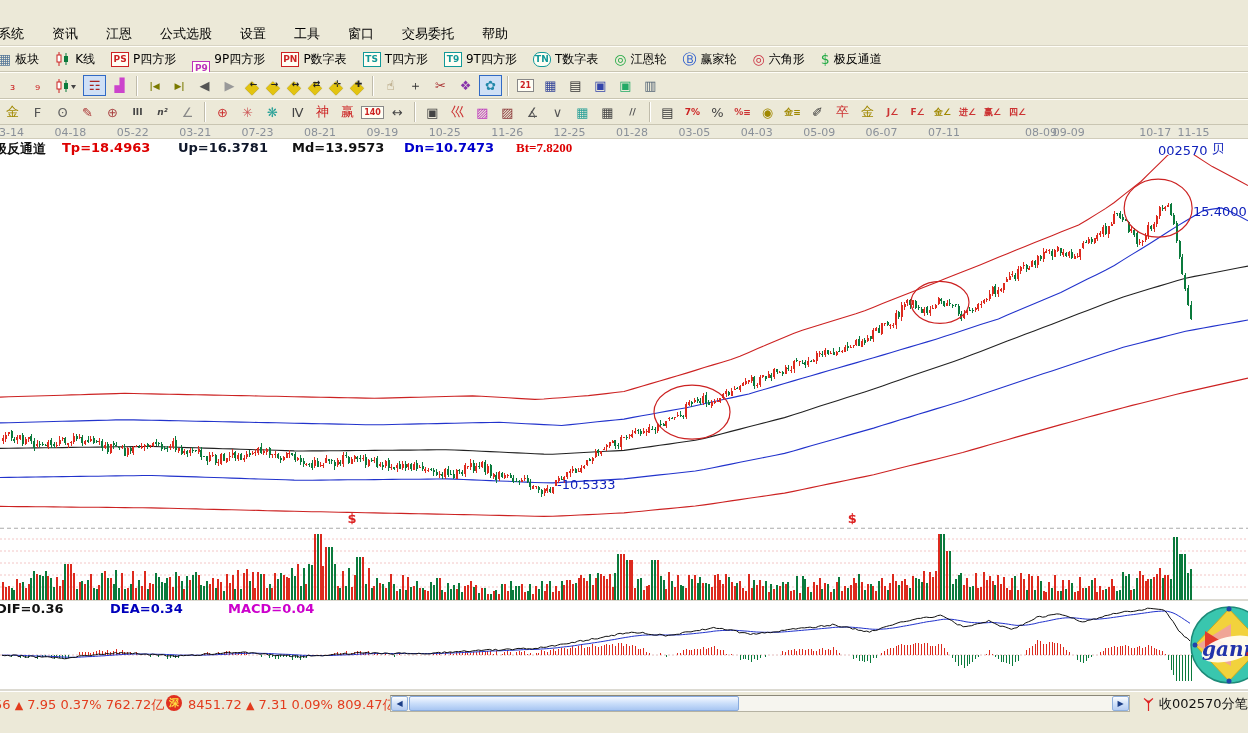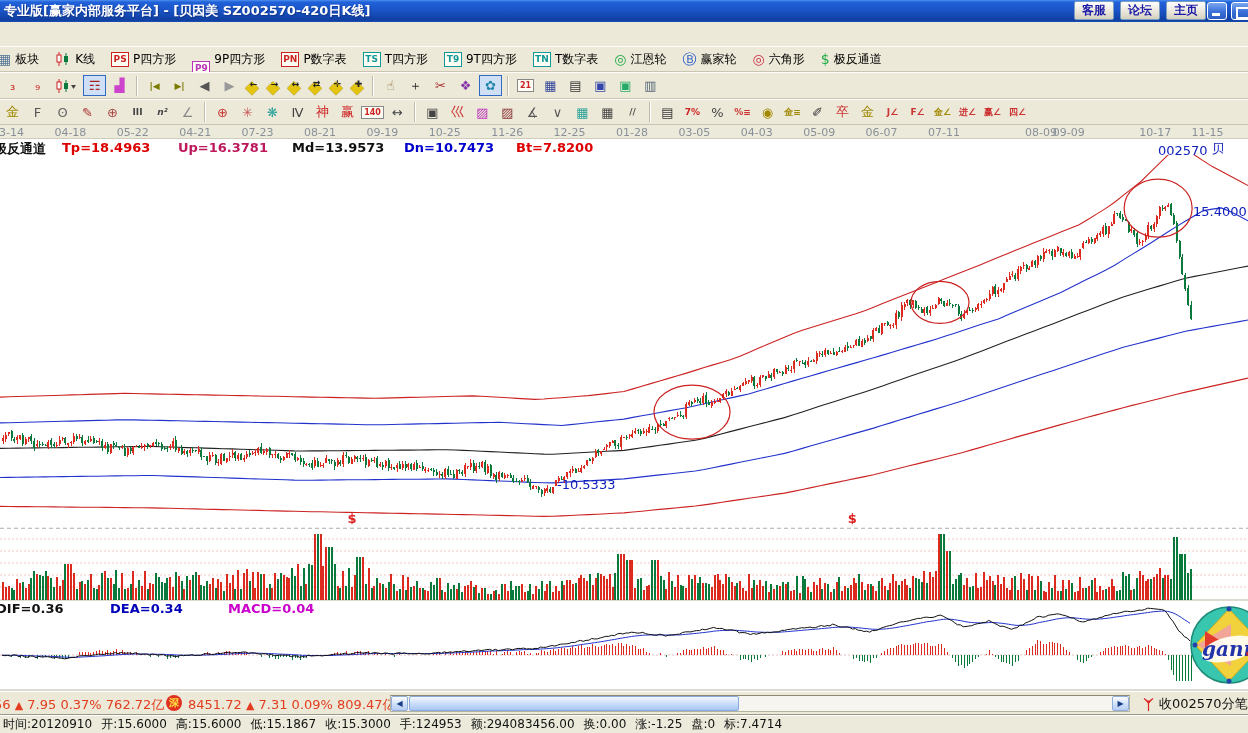--- a/index.html
+++ b/index.html
@@ -89,31 +89,32 @@
   #infobar { position:absolute; left:0; top:714px; width:1248px; height:19px; background:#eceadb;
     border-top:1px solid #9a9786; box-shadow:inset 0 1px 0 #fff; font-size:12px; color:#111;
     display:flex; align-items:center; padding-left:3px; white-space:nowrap; overflow:hidden; }
   #infobar span { margin-right:9px; }
 </style>
 </head>
 <body>
 
 <div id="app">
 
-  <div id="titlebar">
-    <span id="title-text">专业版[赢家内部服务平台] - [贝因美  SZ002570-420日K线]</span>
-    <div id="title-buttons">
-        <div class="tb-btn">客服</div>
-        <div class="tb-btn">论坛</div>
-        <div class="tb-btn">主页</div>
-      </div>
-    <div id="win-min" class="win-ctl"></div>
-    <div id="win-max" class="win-ctl"></div>
-  </div>
 
+  <div id="menubar">
+      <span class="menu-item">系统</span>
+      <span class="menu-item">资讯</span>
+      <span class="menu-item">江恩</span>
+      <span class="menu-item">公式选股</span>
+      <span class="menu-item">设置</span>
+      <span class="menu-item">工具</span>
+      <span class="menu-item">窗口</span>
+      <span class="menu-item">交易委托</span>
+      <span class="menu-item">帮助</span>
+    </div>
 
   <div id="tb-main" class="toolbar">
       <div class="tb-item" style="margin-left: -10px;">
         <span class="glyph-ic" style="color: rgb(85, 119, 153);">▦</span>
         <span>板块</span>
       </div>
       <div class="tb-item">
         <svg width="16" height="16">
           <line x1="4" y1="1" x2="4" y2="15" stroke="#cc2222"></line>
           <rect x="2" y="4" width="4" height="7" fill="#fff" stroke="#cc2222"></rect>
@@ -136,21 +137,21 @@
       </div>
       <div class="tb-item">
         <span class="tag-ic" style="color: rgb(17, 153, 153);">TS</span>
         <span>T四方形</span>
       </div>
       <div class="tb-item">
         <span class="tag-ic" style="color: rgb(17, 153, 153);">T9</span>
         <span>9T四方形</span>
       </div>
       <div class="tb-item">
-        <span class="tag-ic" style="color: rgb(17, 153, 153);">TN</span>
+        <span class="tag-ic" style="color: rgb(17, 153, 153); border-radius: 7px;">TN</span>
         <span>T数字表</span>
       </div>
       <div class="tb-item">
         <span class="glyph-ic" style="color: rgb(34, 170, 68);">◎</span>
         <span>江恩轮</span>
       </div>
       <div class="tb-item">
         <span class="glyph-ic" style="color: rgb(34, 85, 204);">Ⓑ</span>
         <span>赢家轮</span>
       </div>
@@ -375,37 +376,37 @@
       </span>
       <span class="tbtn">
         <span class="g2" style="color: rgb(204, 51, 51);">四∠</span>
       </span>
     </div>
 
   <div id="dates">
       <span class="dt" style="left: 8px;">03-14</span>
       <span class="dt" style="left: 70.4px;">04-18</span>
       <span class="dt" style="left: 132.8px;">05-22</span>
-      <span class="dt" style="left: 195.2px;">04-21</span>
+      <span class="dt" style="left: 195.2px;">03-21</span>
       <span class="dt" style="left: 257.6px;">07-23</span>
       <span class="dt" style="left: 320px;">08-21</span>
       <span class="dt" style="left: 382.4px;">09-19</span>
       <span class="dt" style="left: 444.8px;">10-25</span>
       <span class="dt" style="left: 507.2px;">11-26</span>
       <span class="dt" style="left: 569.6px;">12-25</span>
       <span class="dt" style="left: 632px;">01-28</span>
       <span class="dt" style="left: 694.4px;">03-05</span>
       <span class="dt" style="left: 756.8px;">04-03</span>
       <span class="dt" style="left: 819.2px;">05-09</span>
       <span class="dt" style="left: 881.6px;">06-07</span>
       <span class="dt" style="left: 944px;">07-11</span>
       <span class="dt" style="left: 998px; margin-left: 43px;">08-09</span>
       <span class="dt" style="left: 1068.8px;">09-09</span>
       <span class="dt" style="left: 1131.2px; margin-left: 24px;">10-17</span>
-      <span class="dt" style="left: 1193.6px; margin-left: 14px;">11-15</span>
+      <span class="dt" style="left: 1193.6px;">11-15</span>
     </div>
 
   <div id="chart-wrap">
     <svg id="chart-svg" width="1248" height="552" viewBox="0 0 1248 552">
         <defs>
           <clipPath id="pane">
             <rect x="0" y="16" width="1248" height="373"></rect>
           </clipPath>
         </defs>
         <line x1="0" y1="400" x2="1248" y2="400" stroke="#f3c6c6" stroke-dasharray="2,2"></line>
@@ -2018,24 +2019,24 @@
         <polyline points="2.0,516.2 4.8,516.7 7.7,516.3 10.5,517.1 13.3,515.9 16.2,516.1 19.0,517.7 21.8,516.4 24.7,517.9 27.5,518.2 30.4,516.9 33.2,517.2 36.0,518.7 38.9,517.3 41.7,518.1 44.5,517.8 47.4,517.7 50.2,518.1 53.0,519.0 55.9,518.2 58.7,519.0 61.5,519.2 64.4,519.8 67.2,519.5 70.0,518.7 72.9,518.4 75.7,518.4 78.6,517.0 81.4,516.7 84.2,516.6 87.1,516.6 89.9,516.8 92.7,516.1 95.6,515.8 98.4,515.1 101.2,515.4 104.1,515.4 106.9,514.4 109.7,515.0 112.6,514.6 115.4,513.5 118.2,514.7 121.1,513.5 123.9,514.2 126.8,514.2 129.6,514.0 132.4,514.8 135.3,513.8 138.1,514.9 140.9,515.4 143.8,515.1 146.6,515.1 149.4,516.1 152.3,515.1 155.1,515.5 157.9,516.1 160.8,515.7 163.6,515.7 166.4,517.0 169.3,516.8 172.1,516.7 175.0,517.4 177.8,517.4 180.6,516.3 183.5,516.7 186.3,516.3 189.1,516.3 192.0,515.7 194.8,516.6 197.6,516.3 200.5,516.4 203.3,515.2 206.1,514.6 209.0,515.0 211.8,515.5 214.6,515.2 217.5,514.3 220.3,514.6 223.2,514.1 226.0,513.5 228.8,513.3 231.7,514.1 234.5,513.5 237.3,513.7 240.2,513.5 243.0,513.0 245.8,513.0 248.7,514.3 251.5,513.7 254.3,513.9 257.2,514.5 260.0,515.2 262.8,514.8 265.7,514.7 268.5,516.0 271.4,515.4 274.2,516.6 277.0,516.6 279.9,516.0 282.7,516.2 285.5,516.3 288.4,516.2 291.2,517.7 294.0,516.8 296.9,517.0 299.7,518.3 302.5,517.5 305.4,517.9 308.2,516.2 311.1,517.0 313.9,516.8 316.7,516.6 319.6,516.6 322.4,516.9 325.2,516.4 328.1,516.4 330.9,515.8 333.7,515.4 336.6,514.9 339.4,515.4 342.2,515.0 345.1,514.1 347.9,515.3 350.7,515.1 353.6,514.5 356.4,513.5 359.3,513.4 362.1,514.1 364.9,513.8 367.8,513.3 370.6,514.6 373.4,513.7 376.3,513.7 379.1,514.3 381.9,514.9 384.8,513.9 387.6,514.2 390.4,515.0 393.3,515.3 396.1,514.2 398.9,513.7 401.8,514.3 404.6,513.9 407.5,514.8 410.3,514.7 413.1,514.8 416.0,514.9 418.8,514.2 421.6,514.8 424.5,514.9 427.3,514.9 430.1,514.9 433.0,514.0 435.8,513.8 438.6,513.3 441.5,514.3 444.3,512.8 447.1,513.7 450.0,512.9 452.8,513.4 455.7,512.5 458.5,512.7 461.3,512.4 464.2,511.7 467.0,512.5 469.8,512.6 472.7,511.9 475.5,511.6 478.3,511.0 481.2,511.5 484.0,511.1 486.8,510.6 489.7,510.4 492.5,511.5 495.3,510.3 498.2,511.5 501.0,511.2 503.9,510.5 506.7,509.9 509.5,510.0 512.4,510.8 515.2,510.0 518.0,509.4 520.9,509.5 523.7,509.1 526.5,510.0 529.4,509.7 532.2,510.1 535.0,509.4 537.9,509.5 540.7,508.0 543.5,508.4 546.4,508.2 549.2,507.2 552.1,506.5 554.9,507.1 557.7,506.1 560.6,505.2 563.4,505.0 566.2,504.9 569.1,504.5 571.9,503.3 574.7,503.6 577.6,502.2 580.4,501.4 583.2,502.3 586.1,501.4 588.9,501.2 591.7,499.5 594.6,500.0 597.4,499.9 600.3,498.9 603.1,498.2 605.9,497.3 608.8,497.4 611.6,496.3 614.4,496.7 617.3,494.9 620.1,494.3 622.9,495.0 625.8,494.0 628.6,494.0 631.4,493.2 634.3,493.5 637.1,494.1 639.9,494.0 642.8,493.3 645.6,494.7 648.5,495.3 651.3,495.6 654.1,496.1 657.0,496.1 659.8,495.2 662.6,495.9 665.5,497.1 668.3,496.3 671.1,496.0 674.0,495.8 676.8,495.3 679.6,495.2 682.5,493.5 685.3,492.9 688.1,492.8 691.0,492.9 693.8,492.1 696.7,491.6 699.5,491.6 702.3,490.2 705.2,490.8 708.0,490.0 710.8,489.2 713.7,488.4 716.5,489.4 719.3,489.5 722.2,489.4 725.0,490.8 727.8,491.0 730.7,490.7 733.5,491.2 736.3,491.7 739.2,493.8 742.0,493.6 744.9,493.7 747.7,494.5 750.5,495.5 753.4,494.5 756.2,495.2 759.0,494.5 761.9,493.5 764.7,494.0 767.5,493.3 770.4,493.7 773.2,493.0 776.0,492.9 778.9,492.8 781.7,491.3 784.5,491.4 787.4,490.6 790.2,490.3 793.1,489.6 795.9,490.1 798.7,489.3 801.6,488.8 804.4,488.9 807.2,488.5 810.1,488.1 812.9,488.8 815.7,488.6 818.6,487.3 821.4,486.5 824.2,487.4 827.1,486.6 829.9,486.8 832.7,485.1 835.6,486.1 838.4,487.5 841.3,488.0 844.1,487.9 846.9,487.8 849.8,488.6 852.6,490.1 855.4,489.6 858.3,491.3 861.1,491.4 863.9,492.5 866.8,492.1 869.6,493.2 872.4,491.5 875.3,491.6 878.1,490.8 880.9,489.2 883.8,488.2 886.6,487.4 889.5,486.6 892.3,486.1 895.1,484.9 898.0,483.8 900.8,482.9 903.6,482.8 906.5,482.3 909.3,481.8 912.1,480.9 915.0,480.2 917.8,479.4 920.6,479.4 923.5,478.5 926.3,478.1 929.2,478.5 932.0,478.5 934.8,477.9 937.7,476.6 940.5,476.1 943.3,477.3 946.2,478.9 949.0,480.3 951.8,481.5 954.7,483.8 957.5,485.8 960.3,485.8 963.2,487.7 966.0,487.5 968.8,487.0 971.7,486.7 974.5,485.5 977.4,484.7 980.2,484.4 983.0,483.6 985.9,483.3 988.7,481.4 991.5,482.9 994.4,484.3 997.2,485.6 1000.0,487.3 1002.9,487.2 1005.7,488.1 1008.5,489.2 1011.4,490.3 1014.2,489.2 1017.0,488.7 1019.9,486.3 1022.7,486.1 1025.6,483.9 1028.4,482.8 1031.2,481.6 1034.1,480.1 1036.9,477.8 1039.7,477.3 1042.6,478.2 1045.4,477.8 1048.2,476.3 1051.1,475.8 1053.9,475.5 1056.7,474.9 1059.6,475.1 1062.4,476.0 1065.2,476.6 1068.1,477.6 1070.9,478.8 1073.8,479.2 1076.6,481.0 1079.4,482.3 1082.3,482.9 1085.1,482.7 1087.9,481.3 1090.8,480.9 1093.6,479.9 1096.4,480.1 1099.3,478.6 1102.1,478.2 1104.9,476.7 1107.8,476.3 1110.6,475.6 1113.4,474.4 1116.3,474.6 1119.1,474.0 1122.0,473.2 1124.8,472.3 1127.6,472.3 1130.5,472.7 1133.3,472.4 1136.1,471.9 1139.0,471.1 1141.8,471.3 1144.6,470.5 1147.5,469.2 1150.3,469.4 1153.1,469.7 1156.0,470.0 1158.8,470.3 1161.6,470.5 1164.5,471.5 1167.3,474.5 1170.2,479.1 1173.0,482.4 1175.8,487.0 1178.7,491.9 1181.5,494.1 1184.3,497.6 1187.2,499.0 1190.0,502.0 " fill="none" stroke="#111111" stroke-width="1"></polyline>
         <ellipse cx="692.016" cy="273.08495030228505" rx="38" ry="27" fill="none" stroke="#cc2222" stroke-width="1.2"></ellipse>
         <ellipse cx="939.9936" cy="163.32821378543122" rx="29" ry="21" fill="none" stroke="#cc2222" stroke-width="1.2"></ellipse>
         <ellipse cx="1158.144" cy="69.17453390930064" rx="34" ry="29" fill="none" stroke="#cc2222" stroke-width="1.2"></ellipse>
         <text x="351.936" y="383.7038359244507" text-anchor="middle" font-size="13" font-weight="bold" fill="#dd2222">$</text>
         <text x="852.384" y="383.7038359244507" text-anchor="middle" font-size="13" font-weight="bold" fill="#dd2222">$</text>
       </svg>
     <div id="indicator-bar">
         <span style="left: -6px; color: rgb(17, 17, 17);">极反通道</span>
         <span style="left: 62px; color: rgb(221, 0, 0);">Tp=18.4963</span>
-        <span style="left: 178px; color: #be185d;">Up=16.3781</span>
+        <span style="left: 178px; color: #0f172a;">Up=16.3781</span>
         <span style="left: 292px; color: rgb(17, 17, 17);">Md=13.9573</span>
         <span style="left: 404px; color: rgb(0, 0, 204);">Dn=10.7473</span>
-        <span style="left: 516px; color: rgb(221, 0, 0);">Bt=7.8200</span>
+        <span style="left: 516px; color: rgb(221, 0, 0); font-family: Liberation Serif, serif;">Bt=7.8200</span>
       </div>
     <div class="anno" id="anno-code" style="left: 1158px; top: 1px; width: 90px;">
       <span>002570</span>
       <span style="display:inline-block;width:11px;overflow:hidden;vertical-align:bottom;">贝</span>
     </div>
     <div class="anno" id="anno-peak" style="left: 1193.09px; top: 65.0993px;">15.4000</div>
     <div class="anno" id="anno-low" style="left: 556.992px; top: 337.93px;">-10.5333</div>
     <div id="macd-bar">
         <span style="left: -4px; top: 462px; color: rgb(17, 17, 17); position: absolute;">DIF=0.36</span>
         <span style="left: 110px; top: 462px; color: rgb(0, 0, 187); position: absolute;">DEA=0.34</span>
@@ -2081,27 +2082,14 @@
     </div>
     <div id="feed">
       <svg width="13" height="15" viewBox="0 0 13 15">
         <path d="M6.5,14 V5 M2,1.5 L6.5,5 L11,1.5 M3.5,3 L6.5,5.5 L9.5,3" stroke="#dd2222" stroke-width="1.2" fill="none"></path>
         <circle cx="6.5" cy="5" r="1.4" fill="#dd2222"></circle>
       </svg>
       <span>收002570分笔</span>
     </div>
   </div>
 
-  <div id="infobar">
-      <span>时间:20120910</span>
-      <span>开:15.6000</span>
-      <span>高:15.6000</span>
-      <span>低:15.1867</span>
-      <span>收:15.3000</span>
-      <span>手:124953</span>
-      <span>额:294083456.00</span>
-      <span>换:0.00</span>
-      <span>涨:-1.25</span>
-      <span>盘:0</span>
-      <span>标:7.4714</span>
-    </div>
 
 </div>
 
 </body></html>

